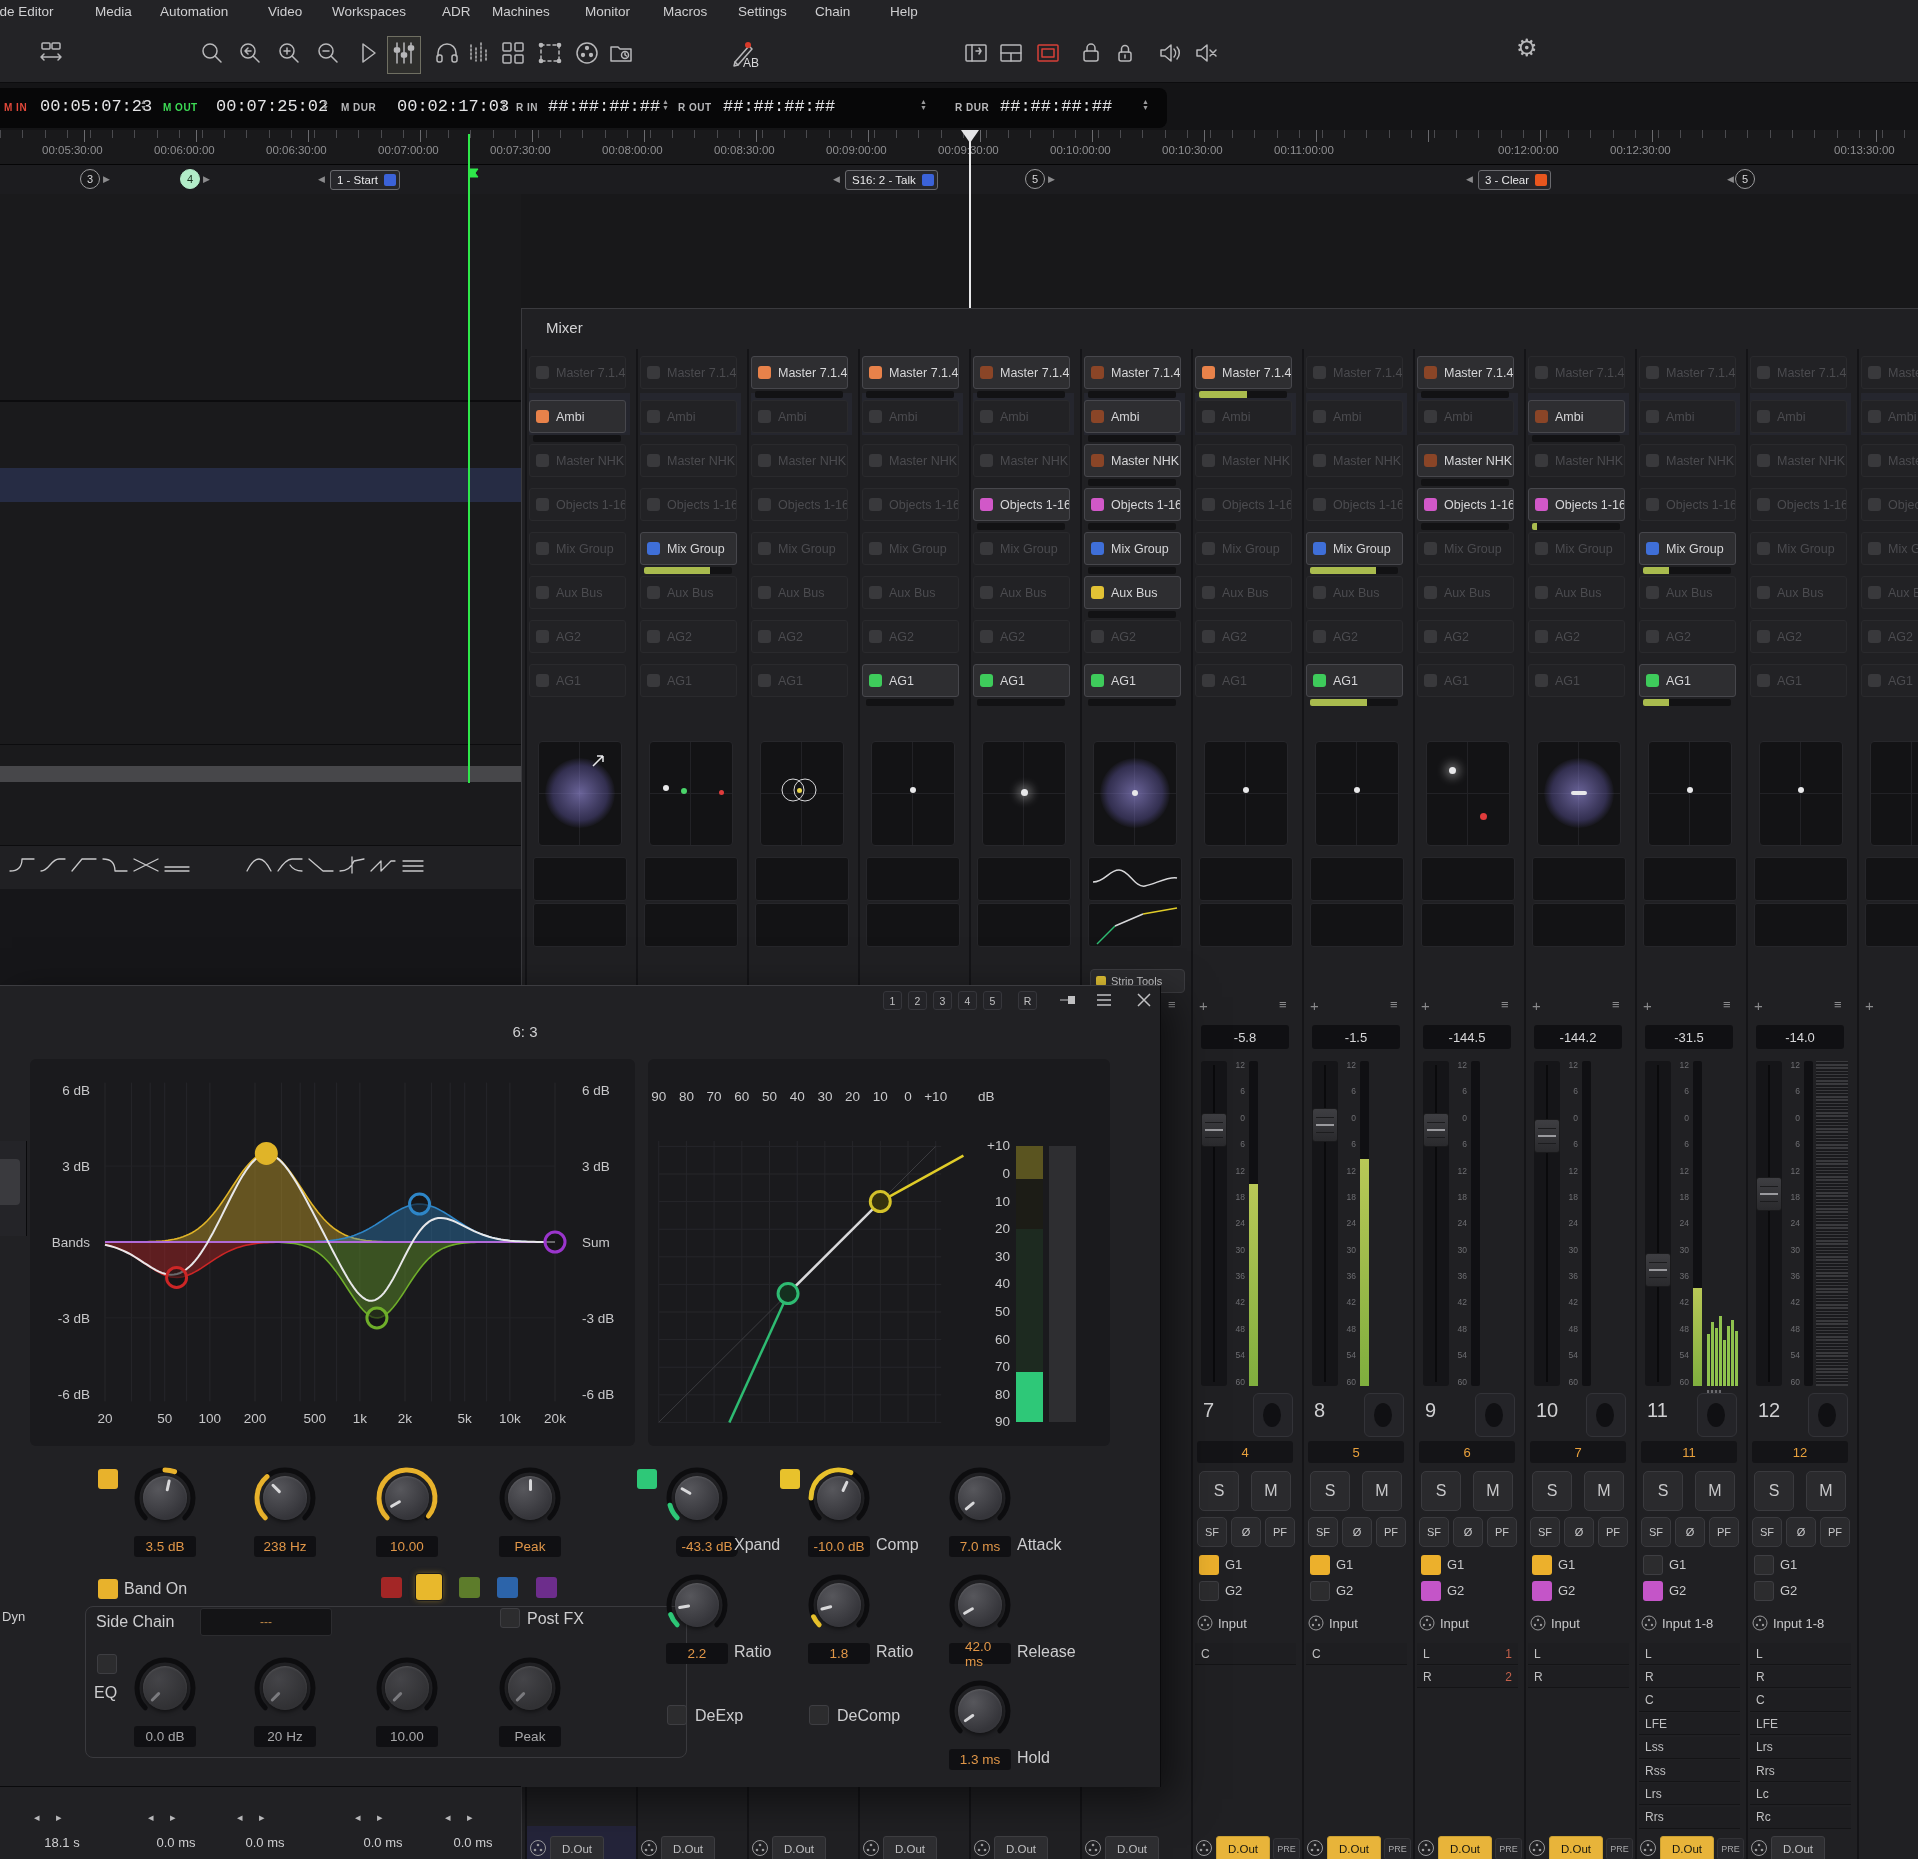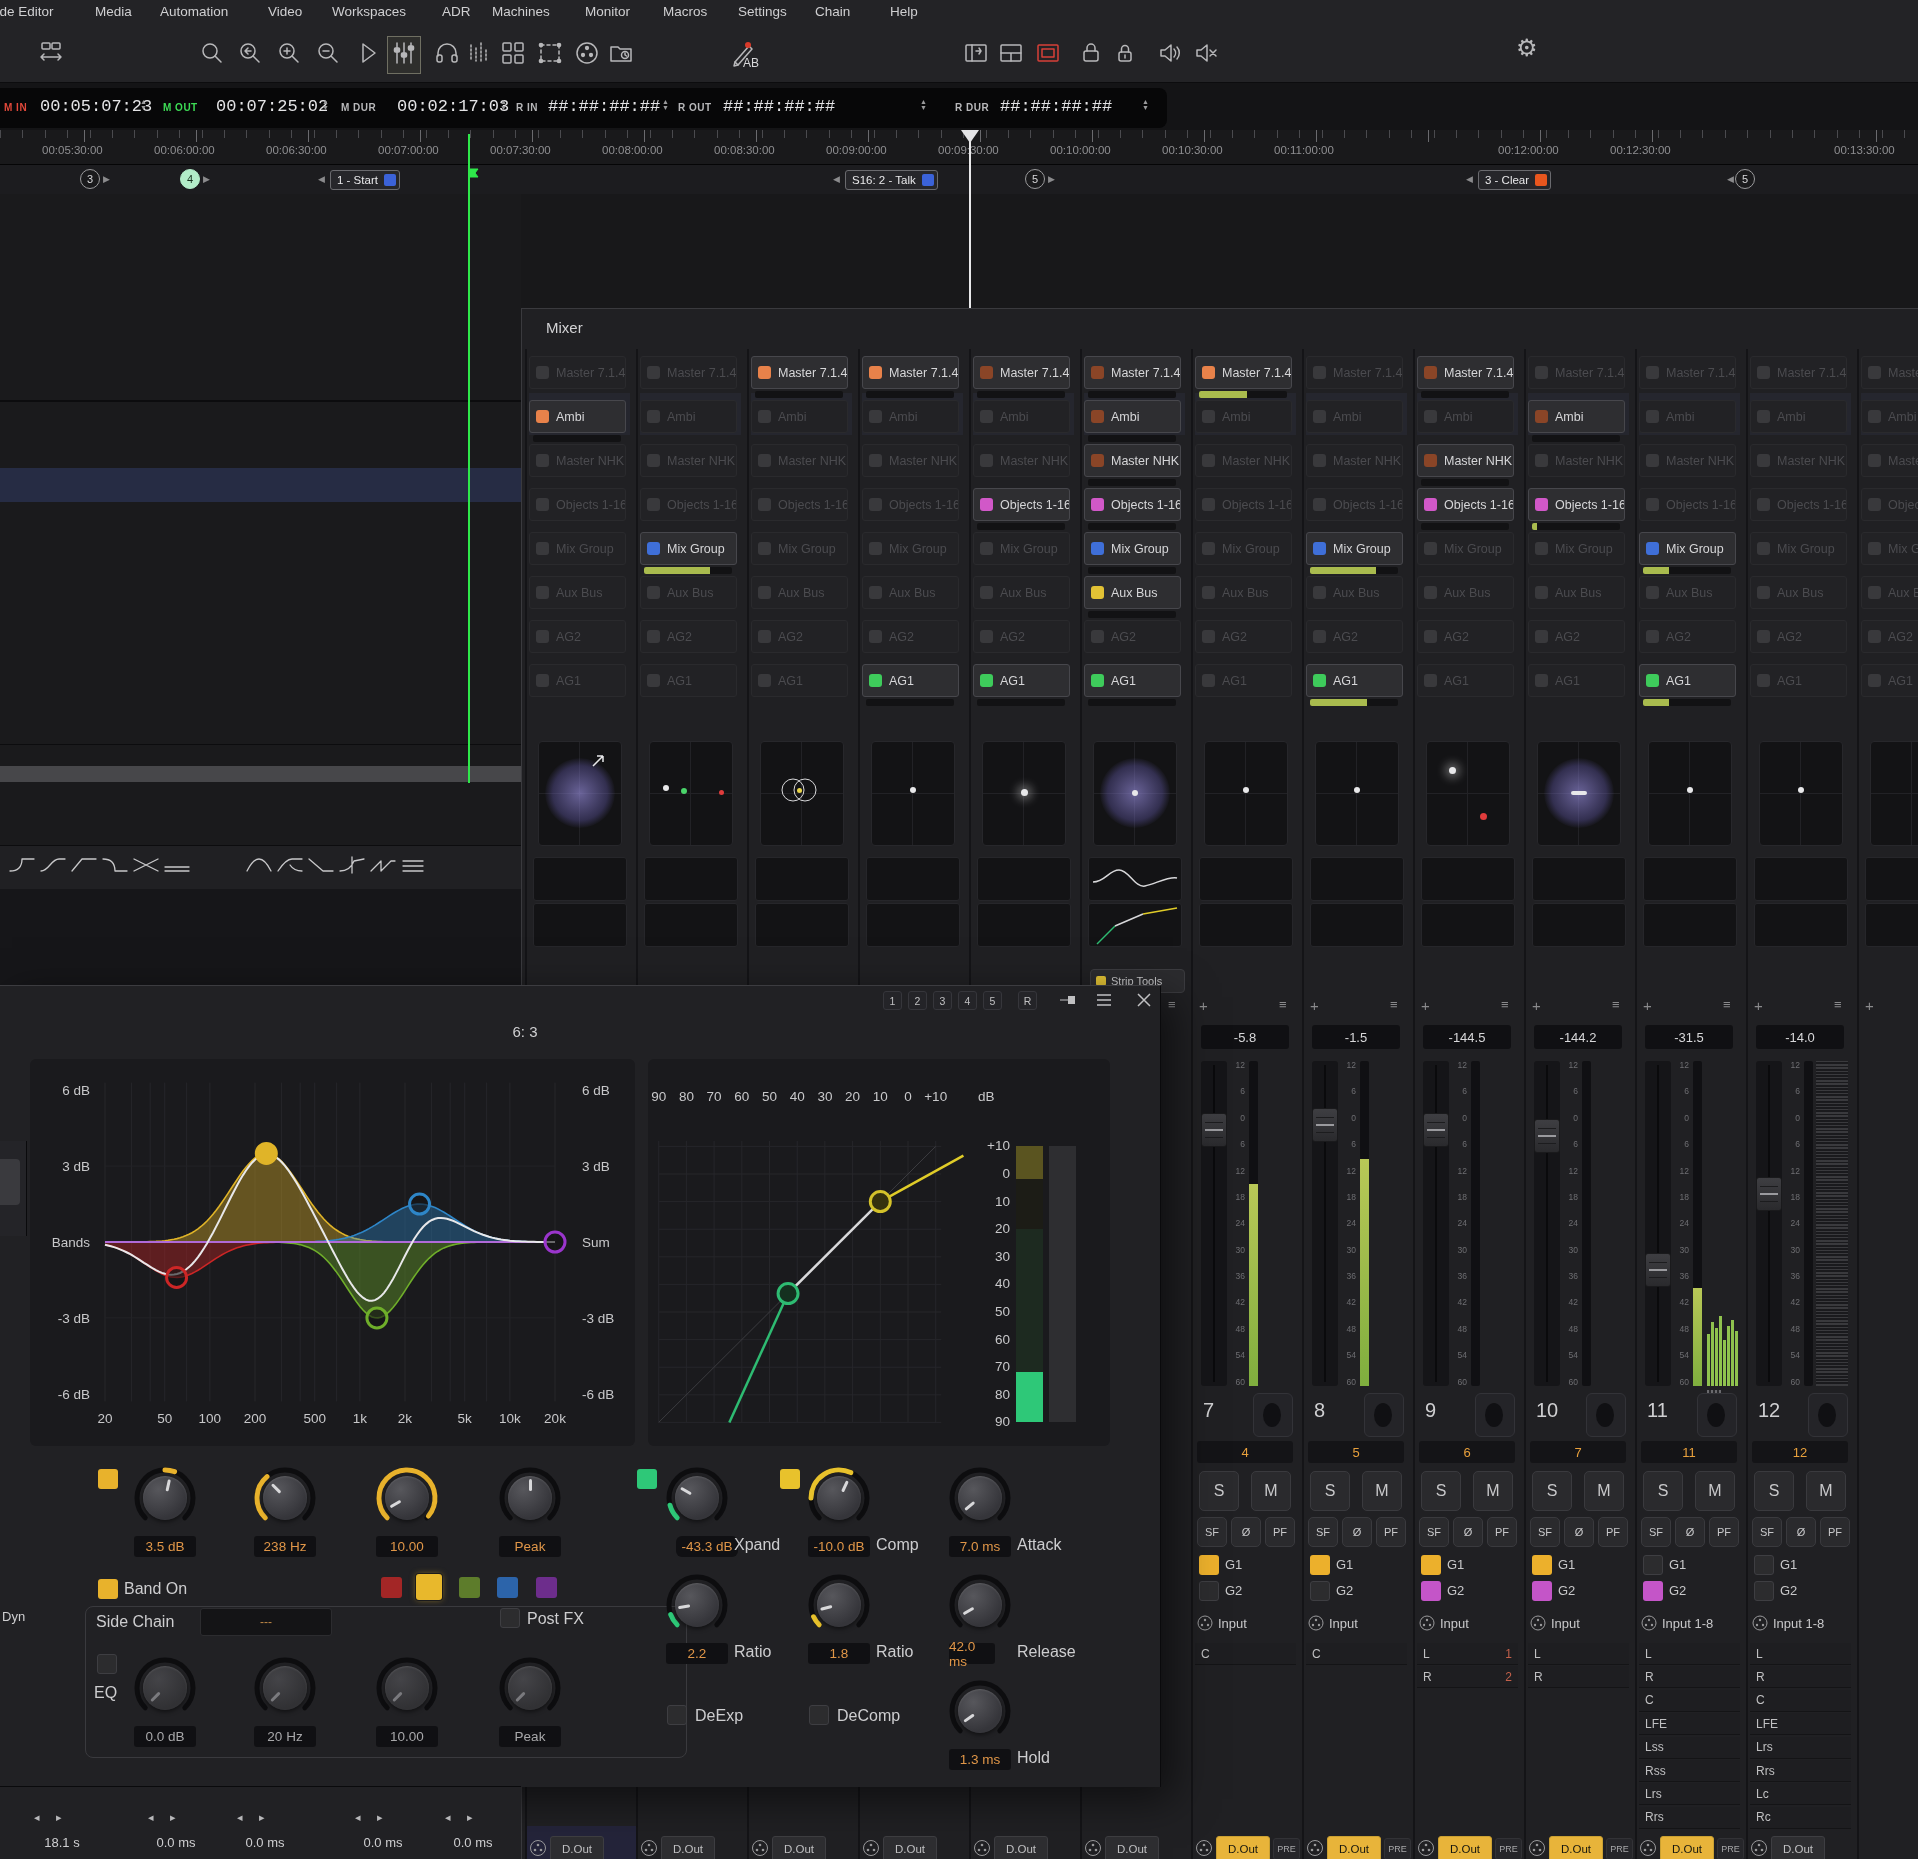--- a/index.html
+++ b/index.html
@@ -1709,21 +1709,21 @@
         </div></div>
       <div class="a vchip" style="left: 808px; top: 657px; width: 62px; height: 21px;">1.8</div>
       <div class="a klabel" style="left: 876px; top: 657px;">Ratio</div>
       <div class="a" style="left: 948px; top: 587px; width: 64px; height: 64px;"><svg width="64" height="64" fill="none">
           <path d="M12.2,51.8 A28,28 0 1 1 51.8,51.8" stroke="#0d0d0f" stroke-width="5" stroke-linecap="round"></path>
         </svg><div class="a" style="left: 10px; top: 10px; width: 44px; height: 44px; border-radius: 50%; background: radial-gradient(circle at 35% 30%, rgb(87, 87, 92), rgb(53, 53, 58) 70%); box-shadow: rgba(255, 255, 255, 0.12) 0px 1px 2px inset, rgba(0, 0, 0, 0.5) 0px 2px 4px;">
           <div class="a" style="left: 0px; top: 0px; width: 44px; height: 44px; transform: rotate(-120deg);">
             <div class="a" style="left: 21px; top: 3px; width: 2.5px; height: 12px; background: rgb(216, 216, 218); border-radius: 2px;"></div>
           </div>
         </div></div>
-      <div class="a vchip" style="left: 949px; top: 657px; width: 46px; height: 21px;">42.0 ms</div>
+      <div class="a vchip" style="left: 949px; top: 657px; width: 46px; height: 21px; padding-left: 16px;">42.0 ms</div>
       <div class="a klabel" style="left: 1017px; top: 657px;">Release</div>
       <div class="a cb unchecked" style="left: 667px; top: 719px;"></div>
       <div class="a klabel" style="left: 695px; top: 721px;">DeExp</div>
       <div class="a cb unchecked" style="left: 809px; top: 719px;"></div>
       <div class="a klabel" style="left: 837px; top: 721px;">DeComp</div>
       <div class="a" style="left: 948px; top: 693px; width: 64px; height: 64px;"><svg width="64" height="64" fill="none">
           <path d="M12.2,51.8 A28,28 0 1 1 51.8,51.8" stroke="#0d0d0f" stroke-width="5" stroke-linecap="round"></path>
         </svg><div class="a" style="left: 10px; top: 10px; width: 44px; height: 44px; border-radius: 50%; background: radial-gradient(circle at 35% 30%, rgb(87, 87, 92), rgb(53, 53, 58) 70%); box-shadow: rgba(255, 255, 255, 0.12) 0px 1px 2px inset, rgba(0, 0, 0, 0.5) 0px 2px 4px;">
           <div class="a" style="left: 0px; top: 0px; width: 44px; height: 44px; transform: rotate(-125deg);">
             <div class="a" style="left: 21px; top: 3px; width: 2.5px; height: 12px; background: rgb(216, 216, 218); border-radius: 2px;"></div>

